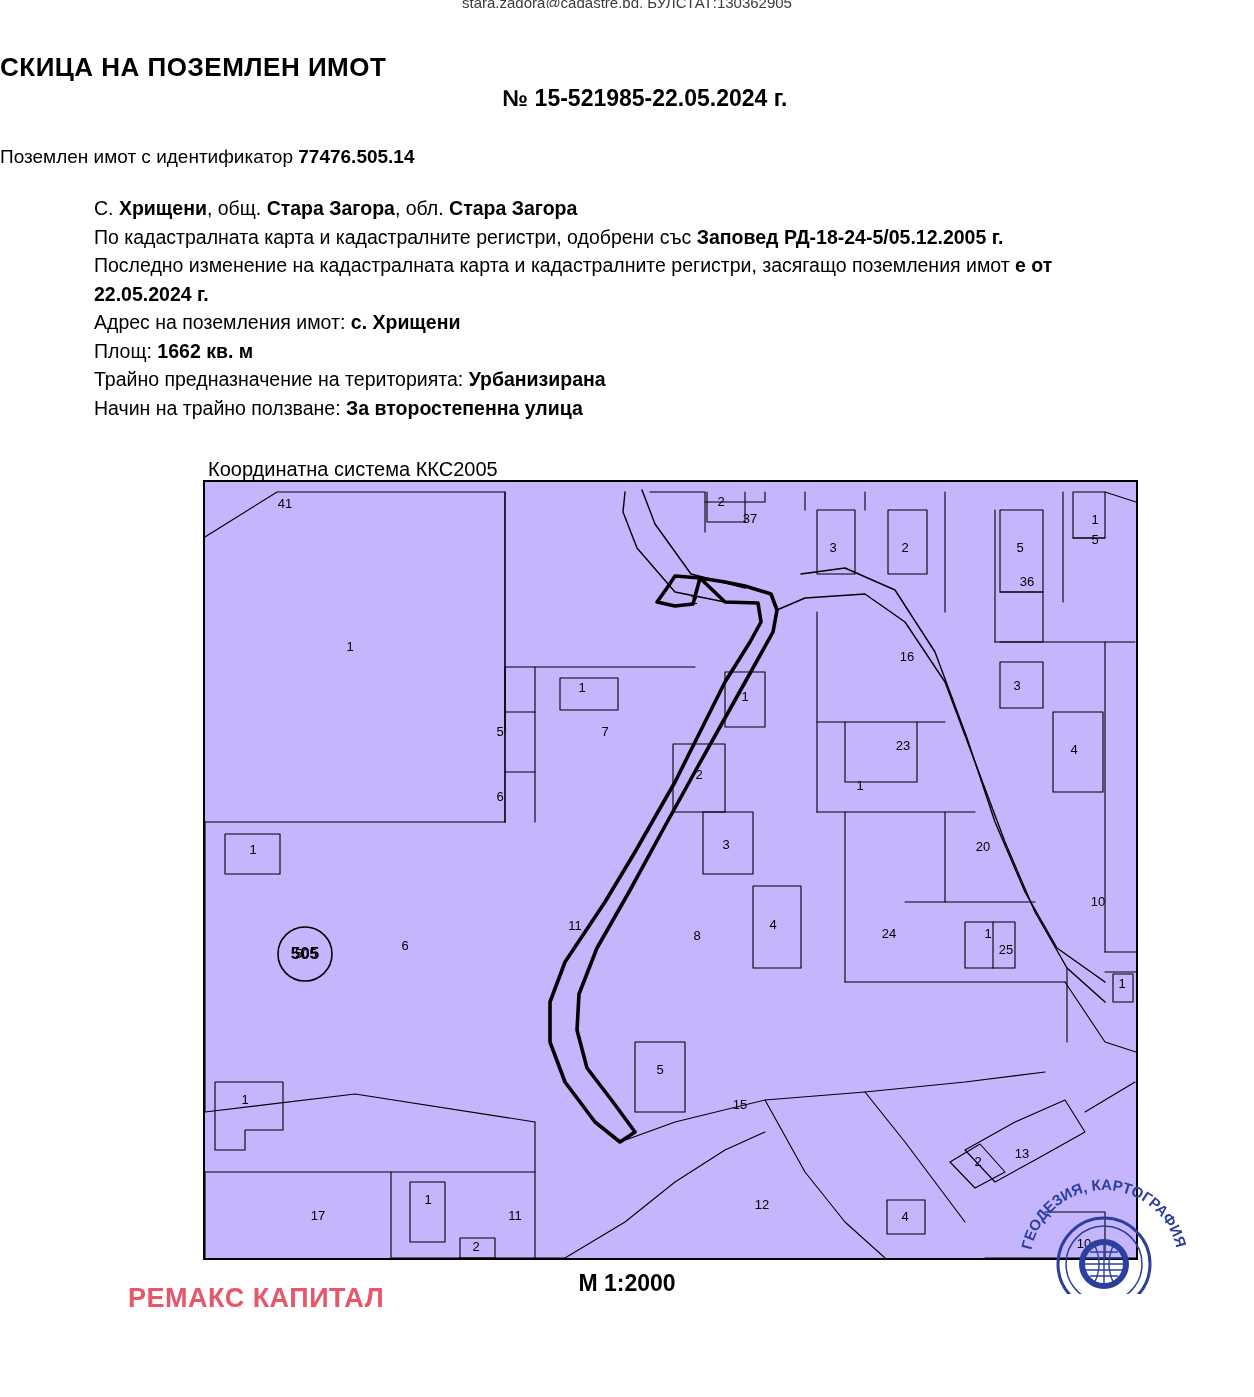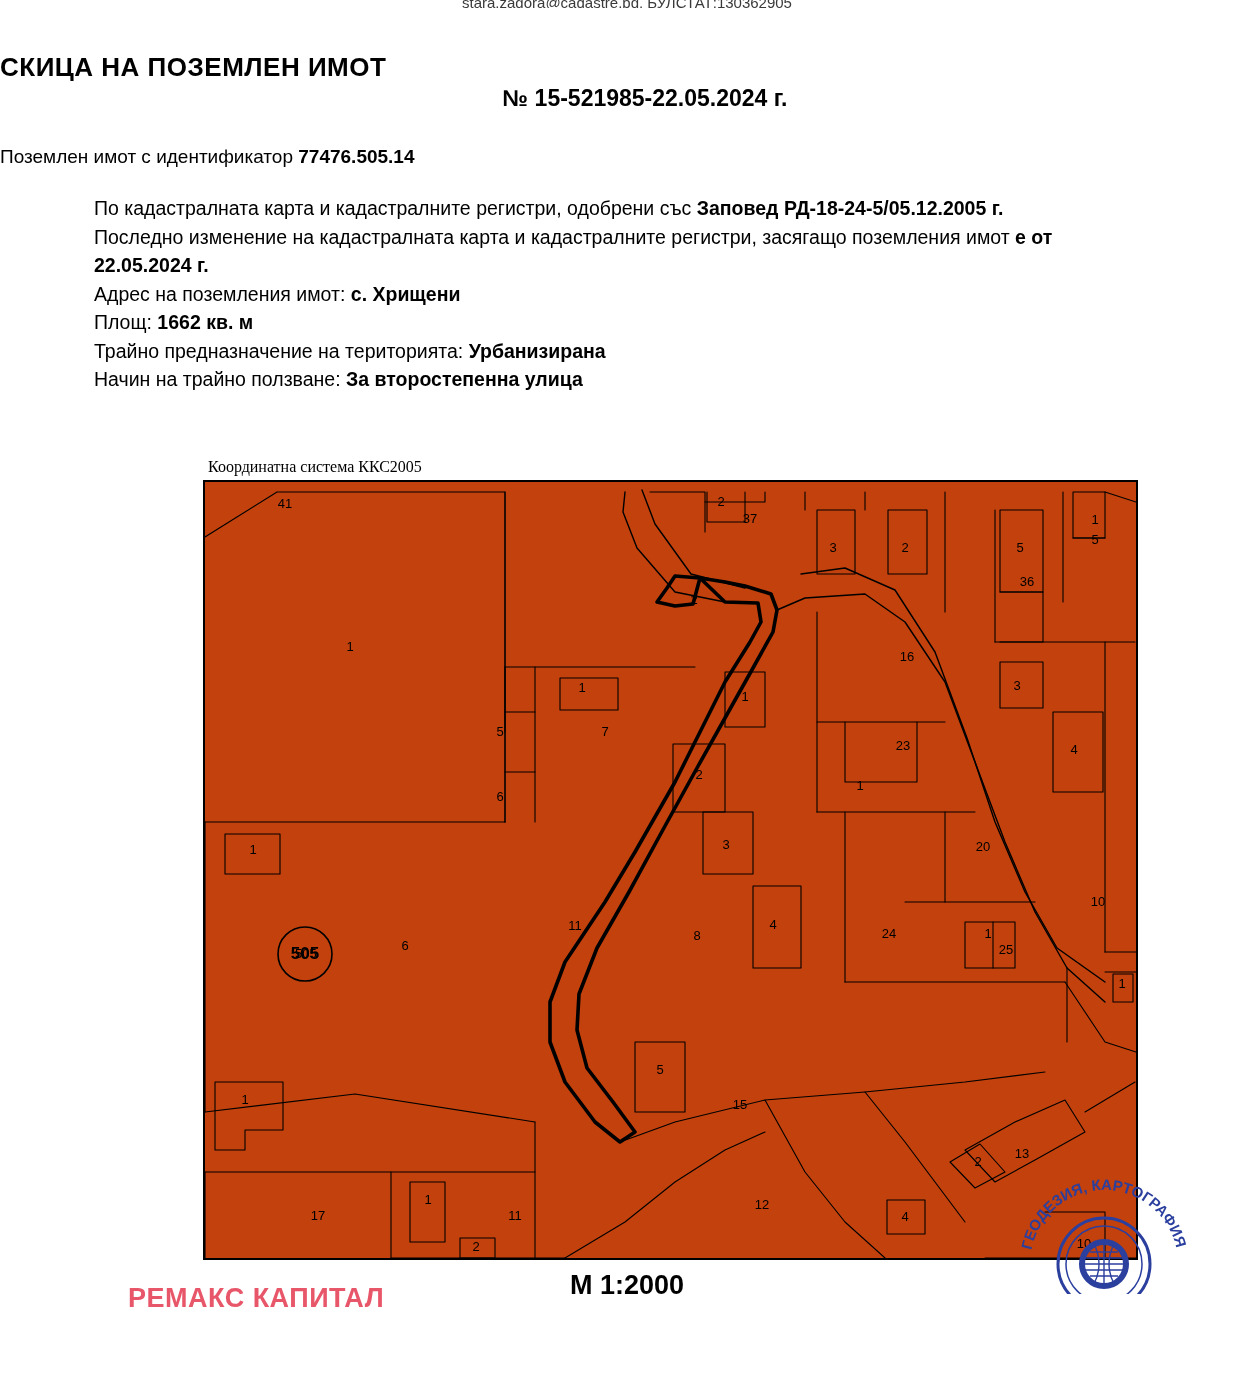--- a/index.html
+++ b/index.html
@@ -71,43 +71,42 @@
     line-height: 28.5px;
   }
   .body-block .row { white-space: normal; }
   .body-block b { font-weight: bold; }
 
   
   .coord-label {
     position: absolute;
     top: 458px;
     left: 208px;
-    font-size: 16px;
-    font-family: Liberation Serif, serif;
+    font-size: 20px;
   }
   .map-frame {
     position: absolute;
     top: 480px;
     left: 203px;
     width: 935px;
     height: 780px;
     border: 2px solid #000;
     box-sizing: border-box;
-    background: #c2410c;
+    background: #c4b5fd;
     overflow: hidden;
   }
   .map-frame svg { display: block; }
 
   .scale-label {
     position: absolute;
     top: 1270px;
     left: 0;
     width: 1254px;
     text-align: center;
-    font-size: 27px;
+    font-size: 23px;
     font-weight: bold;
   }
 
   .watermark {
     position: absolute;
     top: 1283px;
     left: 128px;
     font-size: 27px;
     font-weight: bold;
     color: #e8566a;
@@ -132,20 +131,26 @@
 
 <div class="doc-title">СКИЦА НА ПОЗЕМЛЕН ИМОТ</div>
 <div class="doc-number">№ 15-521985-22.05.2024 г.</div>
 
 <div class="ident-line">
   <span>Поземлен имот с  идентификатор</span>
   <b>77476.505.14</b>
 </div>
 
 <div class="body-block">
+  <div class="row">
+    <span>С.</span>
+    <b>Хрищени</b><span>, общ.</span>
+    <b>Стара Загора</b><span>, обл.</span>
+    <b>Стара Загора</b>
+  </div>
   <div class="row">
     <span>По кадастралната карта и кадастралните регистри, одобрени със</span>
     <b>Заповед РД-18-24-5/05.12.2005 г.</b>
   </div>
   <div class="row">
     <span>Последно изменение на кадастралната карта и кадастралните регистри, засягащо поземления имот</span>
     <b>е от</b>
   </div>
   <div class="row">
     <b>22.05.2024 г.</b>

